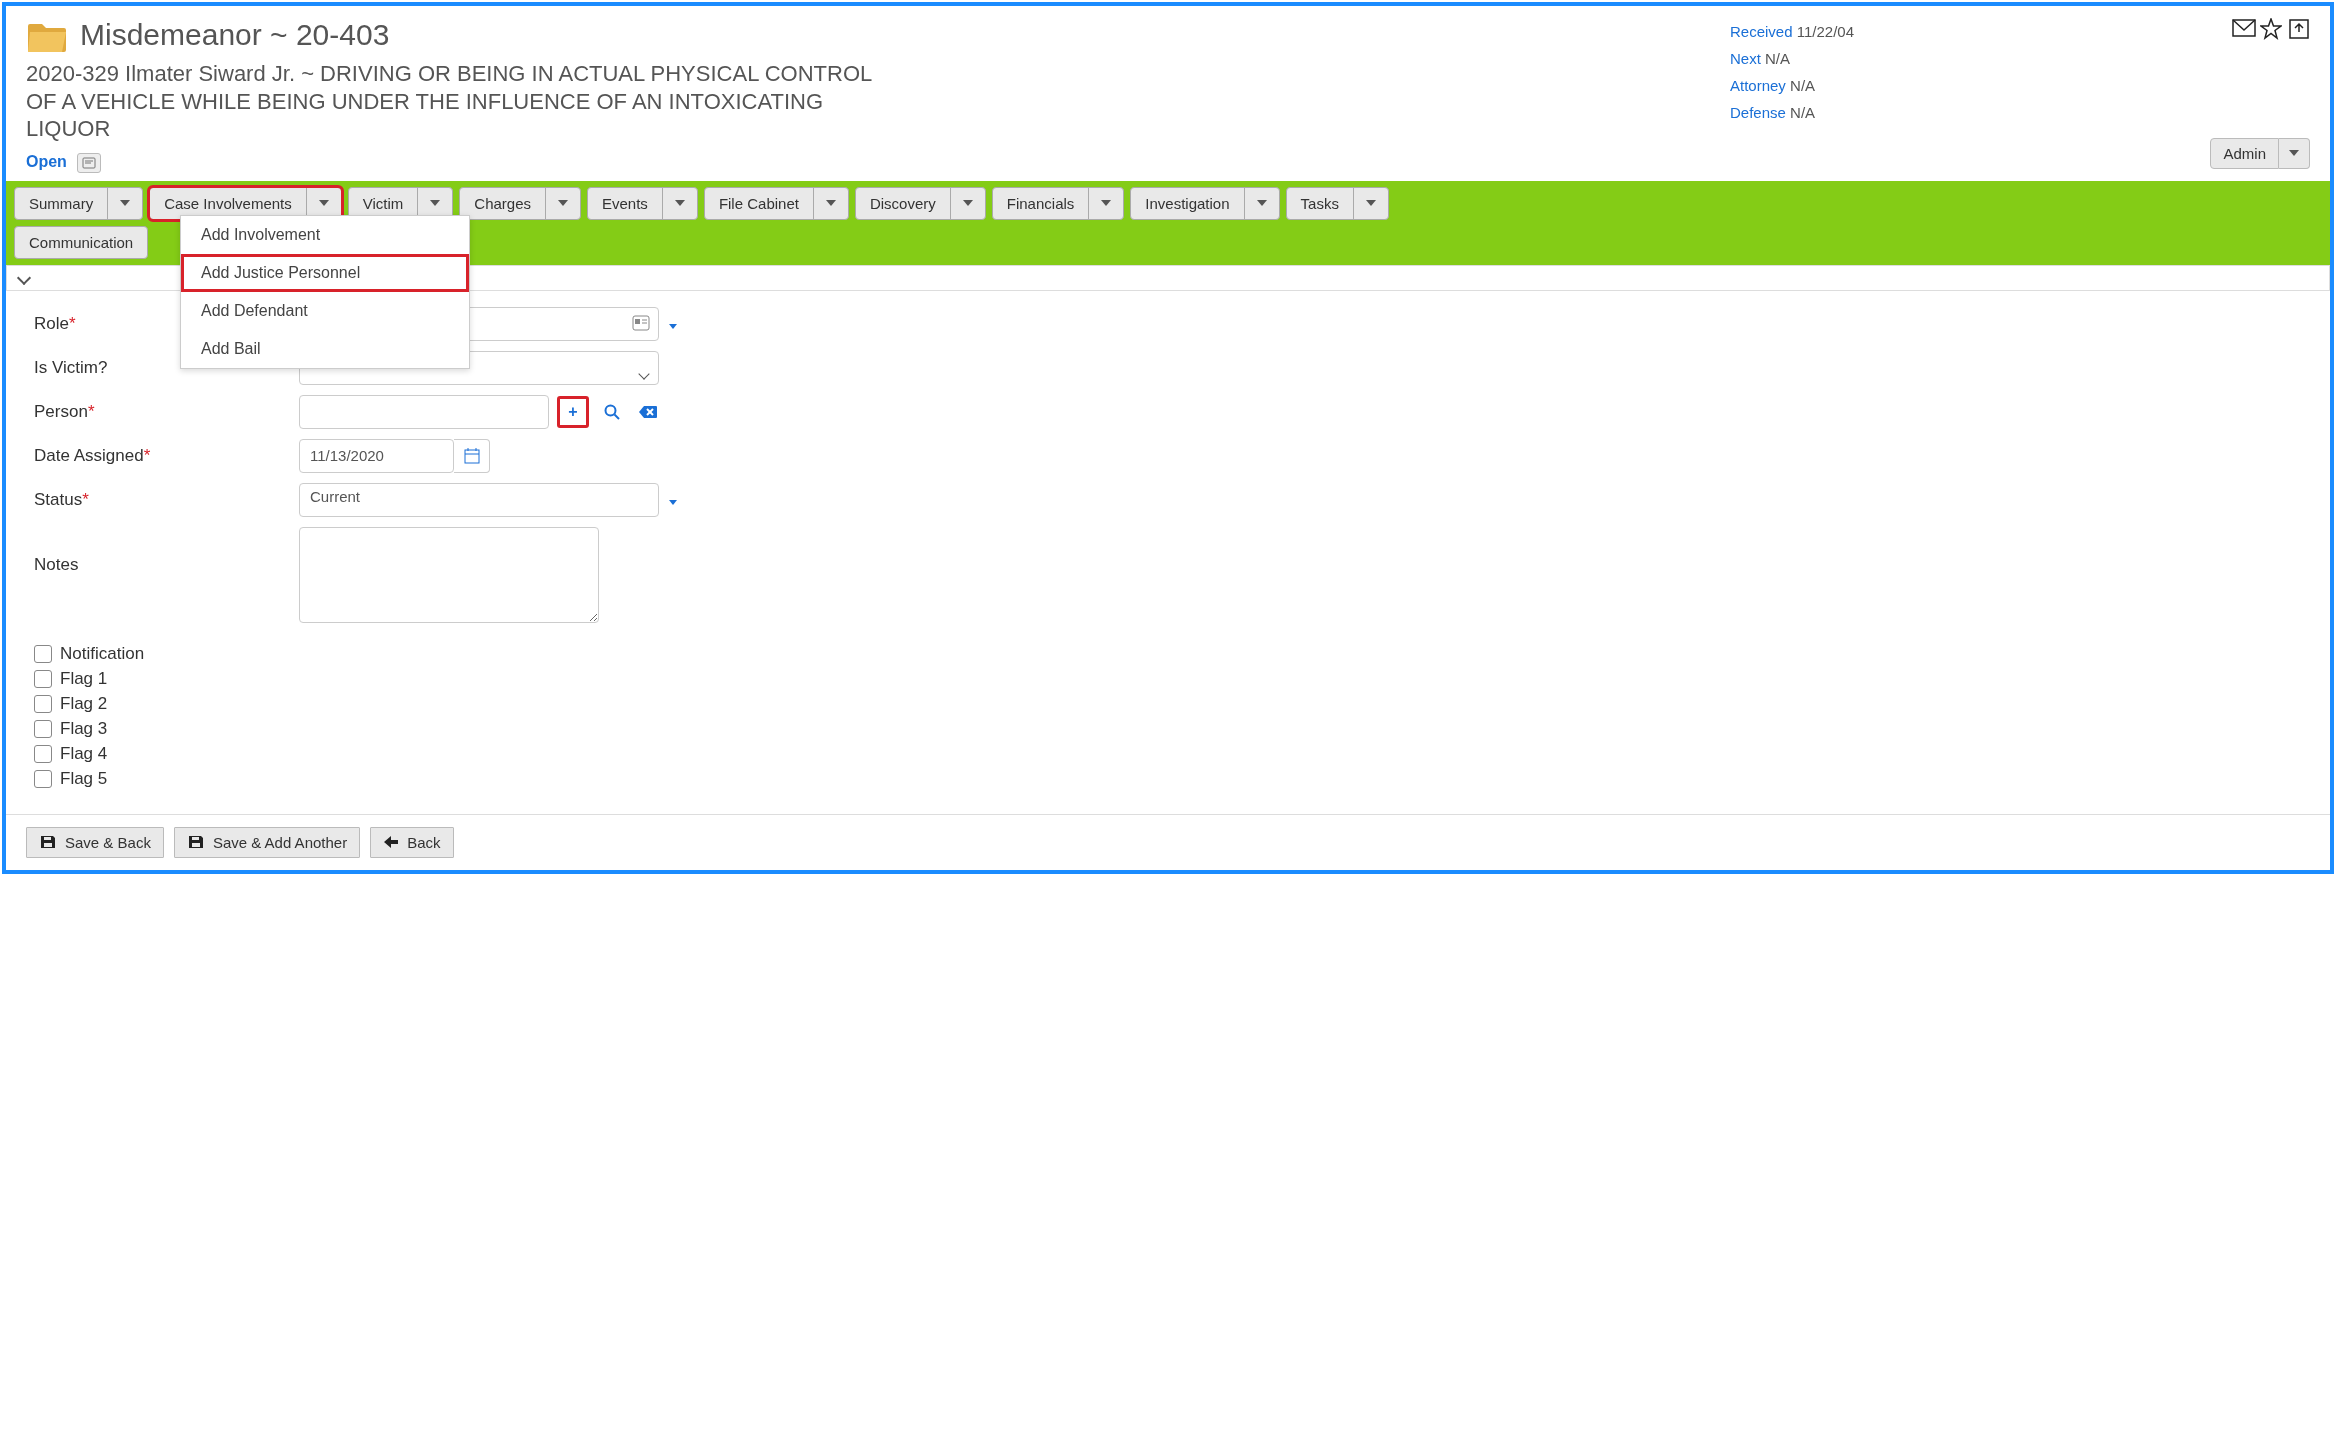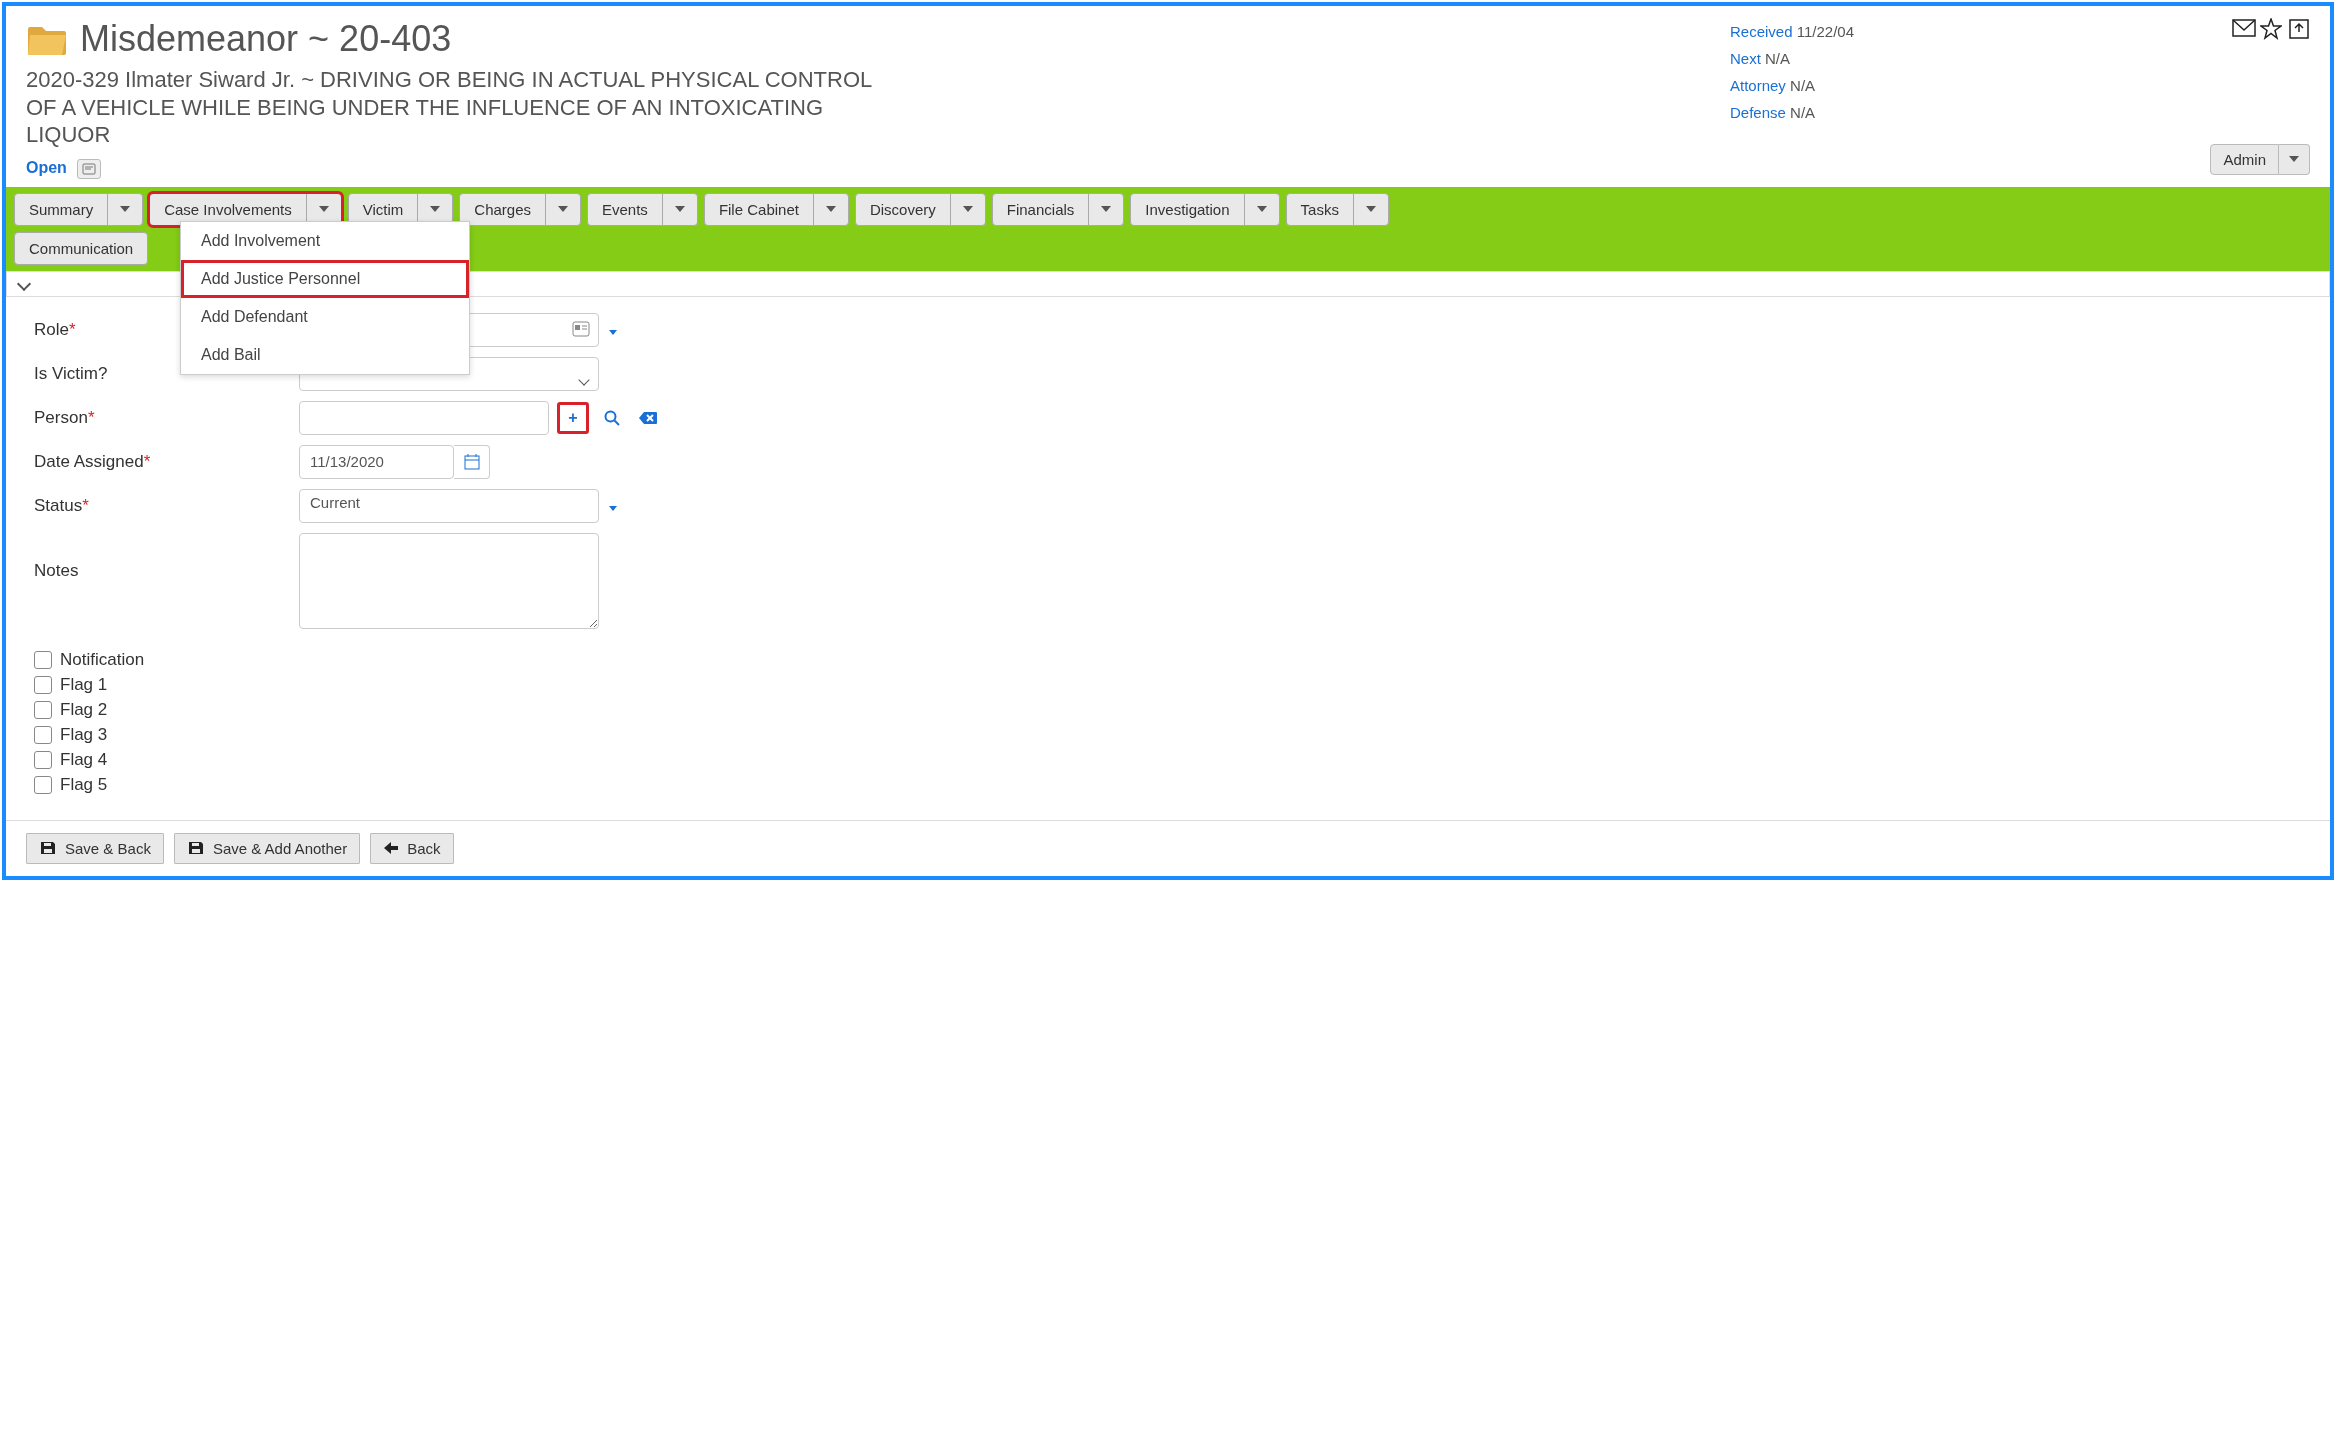--- a/index.html
+++ b/index.html
@@ -23,23 +23,23 @@
     display: flex;
     align-items: flex-start;
   }
   .title-block {
     flex: 1;
     min-width: 0;
     margin-right: 40px;
   }
   .case-title {
     display:flex;
-    align-items:center;
+    align-items:flex-start;
     gap:12px;
-    font-size: 36px;
+    font-size: 30px;
     color: #555;
     margin-bottom: 6px;
   }
   .case-subtitle {
     font-size: 22px;
     color: #555;
     line-height: 1.25;
     max-width: 880px;
   }
   .meta-block {
@@ -192,21 +192,21 @@
   .req { color:#d8222a; }
   .form-control {
     border:1px solid #ccc;
     border-radius:4px;
     height:34px;
     padding:4px 10px;
     font-size:15px;
     background:#fff;
     color:#555;
   }
-  .ctrl-300 { width:300px; }
+  .ctrl-300 { width:360px; }
   .ctrl-250 { width:250px; }
   .ctrl-170 { width:155px; }
   .inline-icons { display:flex; align-items:center; gap:10px; margin-left:8px; }
   .icon-box {
     width:26px;height:28px;display:flex;align-items:center;justify-content:center;
     border:1px solid transparent;border-radius:3px;
   }
   .plus-hl {
     border:3px solid #d8222a;
     color:#1a6fd6;

